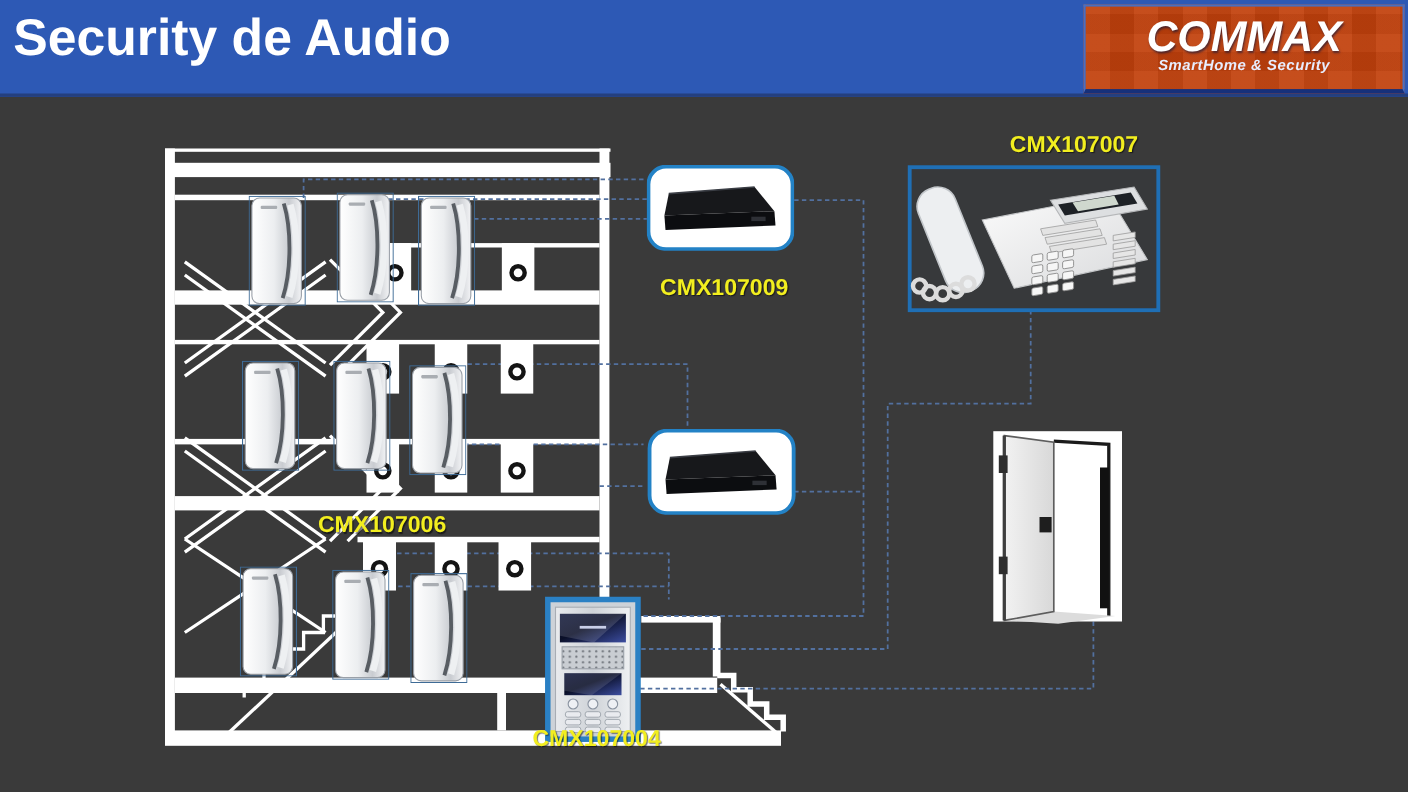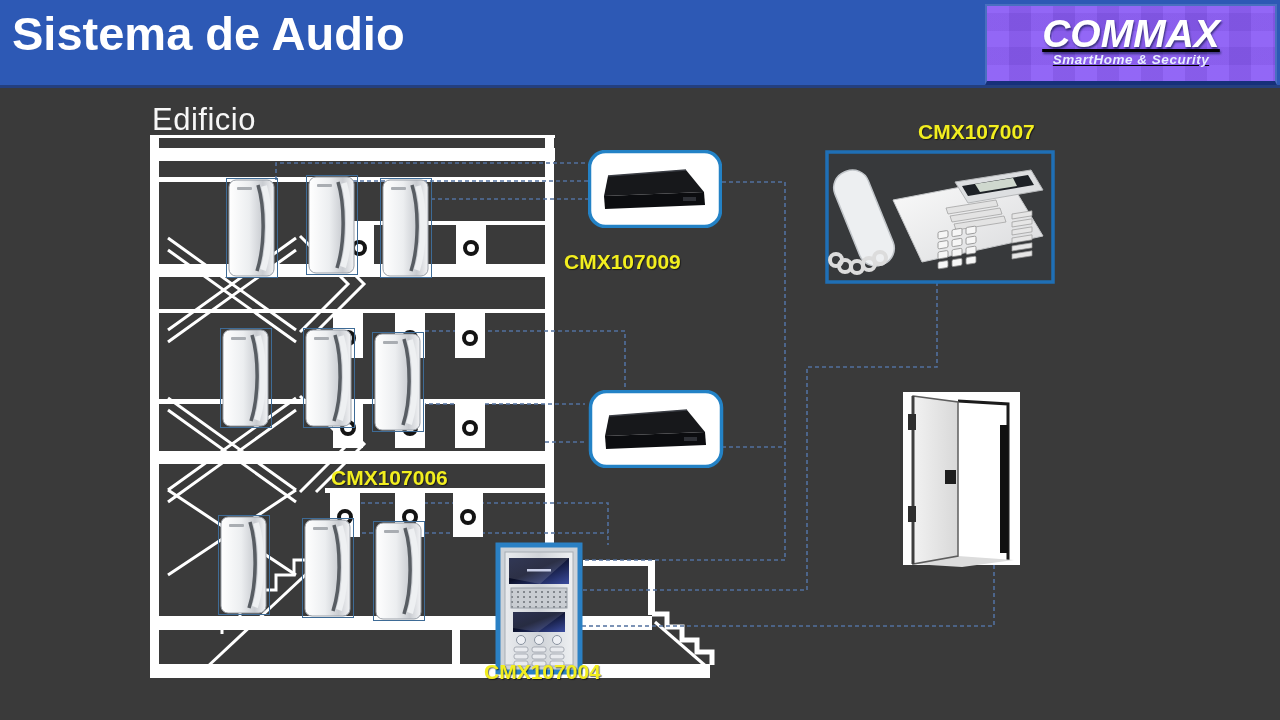--- a/index.html
+++ b/index.html
@@ -4,22 +4,22 @@
 <style>
   html,body{margin:0;padding:0;background:#222;}
   #slide{position:relative;width:1280px;height:720px;overflow:hidden;
          background:#3a3a3a;font-family:"Liberation Sans",sans-serif;}
   
   #header{position:absolute;left:0;top:0;width:1280px;height:88px;
           background:#2d59b5;border-bottom:3px solid #243f7e;box-sizing:border-box;}
   #slide-title{position:absolute;left:12px;top:6px;font-size:47px;font-weight:bold;
                color:#ffffff;letter-spacing:0px;}
   #logo-box{position:absolute;left:985px;top:4px;width:292px;height:81px;
-            background:#8b5cf6;border:2px solid #4a6fc0;border-bottom:4px solid #16307a;
-            box-sizing:border-box;text-align:center;overflow:hidden;text-decoration:underline;}
+            background:#c2410c;border:2px solid #4a6fc0;border-bottom:4px solid #16307a;
+            box-sizing:border-box;text-align:center;overflow:hidden;}
   #logo-box::before{content:"";position:absolute;inset:0;
     background-image:
       repeating-linear-gradient(90deg, rgba(255,255,255,.04) 0 22px, rgba(0,0,0,.05) 22px 44px),
       repeating-linear-gradient(0deg, rgba(255,255,255,.03) 0 16px, rgba(0,0,0,.04) 16px 34px);}
   #logo-brand{position:relative;margin-top:8px;font-size:39px;font-weight:bold;
               font-style:italic;color:#ffffff;line-height:40px;
               text-shadow:1px 2px 2px rgba(10,20,60,.6);}
   #logo-tagline{position:relative;font-size:13.5px;font-style:italic;font-weight:bold;
                 color:#e8eeff;letter-spacing:.5px;margin-top:-2px;}
   
@@ -236,25 +236,24 @@
           <rect x="532" y="654" width="14" height="5" rx="2"></rect>
           <rect x="550" y="654" width="14" height="5" rx="2"></rect>
         <rect x="514" y="661" width="14" height="5" rx="2"></rect>
           <rect x="532" y="661" width="14" height="5" rx="2"></rect>
           <rect x="550" y="661" width="14" height="5" rx="2"></rect>
       </g>
     </g>
   </svg>
 
   <div id="header">
-    <div id="slide-title">Sistema de Audio</div>
+    <div id="slide-title">Security de Audio</div>
     <div id="logo-box">
       <div id="logo-brand">COMMAX</div>
       <div id="logo-tagline">SmartHome &amp; Security</div>
     </div>
   </div>
 
-  <div id="building-label">Edificio</div>
-  <div class="ylabel" style="left:564px;top:250px;">CMX107009</div>
+  <div class="ylabel" style="left:600px;top:250px;">CMX107009</div>
   <div class="ylabel" style="left:918px;top:120px;">CMX107007</div>
-  <div class="ylabel" style="left:289px;top:466px;margin-left:42px;">CMX107006</div>
+  <div class="ylabel" style="left:289px;top:466px;">CMX107006</div>
   <div class="ylabel" style="left:484px;top:660px;">CMX107004</div>
 </div>
 
 </body></html>

